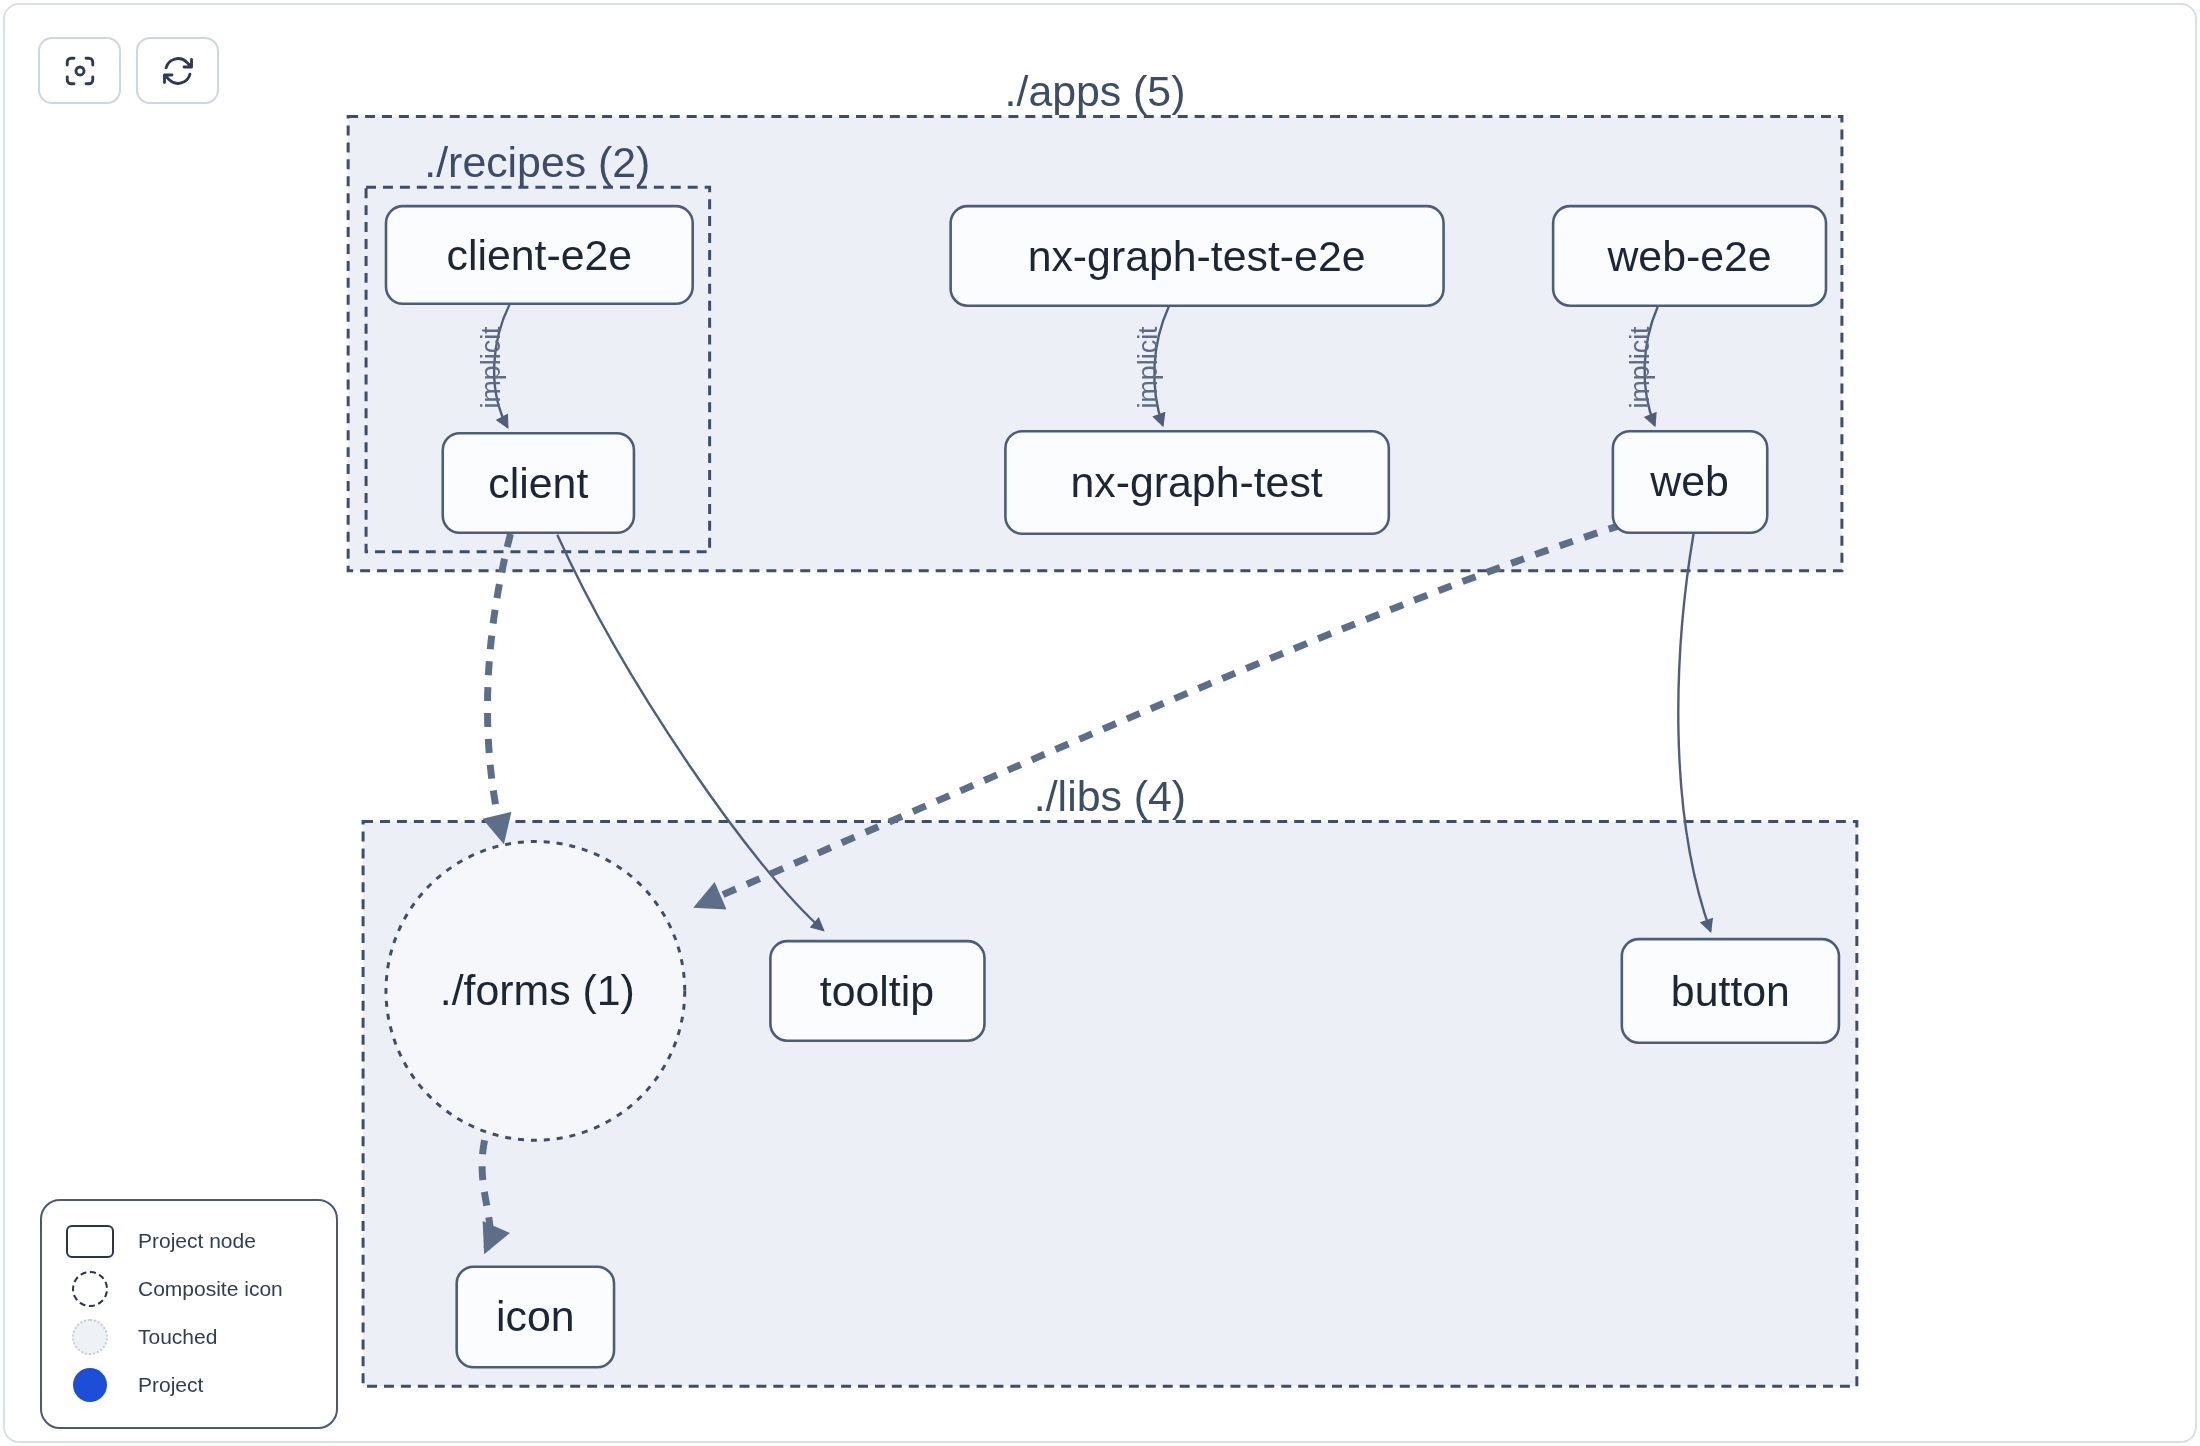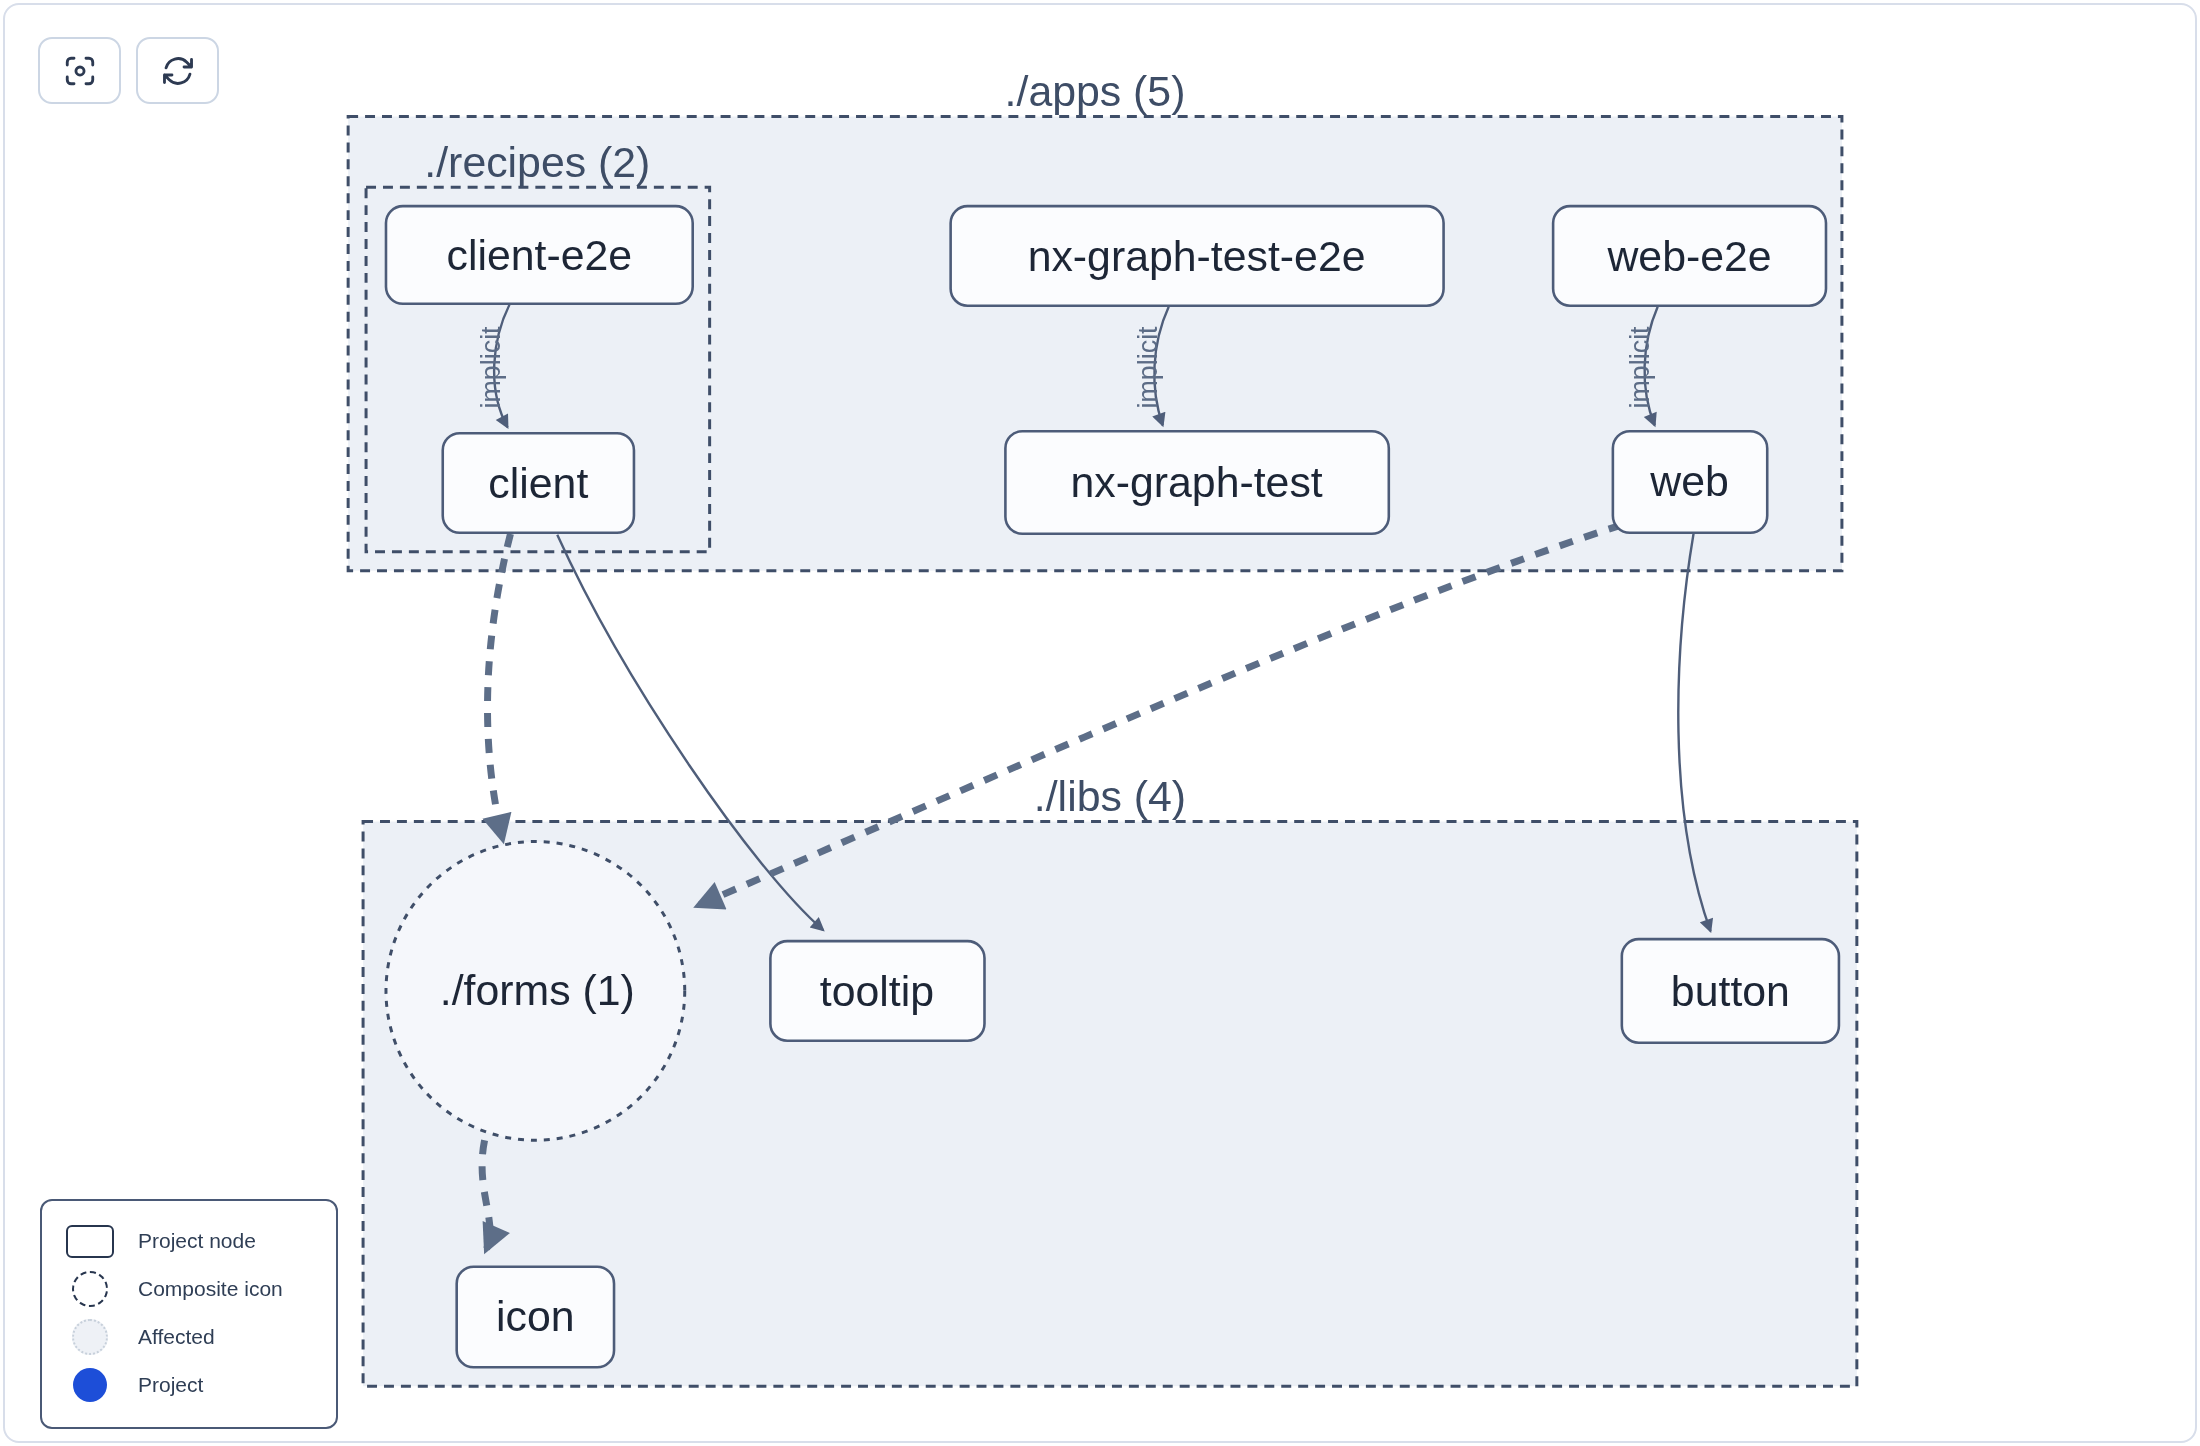--- a/index.html
+++ b/index.html
@@ -17,21 +17,21 @@
   .container-rect.inner{fill:none;}
   .composite-circle{fill:#f5f7fb;stroke:#3f4e68;stroke-width:3;stroke-dasharray:6 7;}
   .node-rect{fill:#fbfcfe;stroke:#4d5c79;stroke-width:2.6;}
   .node-label{fill:#1d2636;font-size:43px;text-anchor:middle;}
   .ctitle{fill:#3e4d66;font-size:43px;text-anchor:middle;}
   .edge-thin{fill:none;stroke:#4f5e7a;stroke-width:2.4;}
   .edge-dashed{fill:none;stroke:#5d6e88;stroke-width:7;stroke-dasharray:14 12;}
   .elabel{fill:#5c6c86;font-size:27px;text-anchor:middle;}
   
   .legend{position:absolute;left:35px;top:1194px;width:298px;background:#ffffff;
-    border:2px solid #4a5976;border-radius:12px;padding:16px 20px 18px 20px;box-sizing:border-box;z-index:5;}
+    border:2px solid #4a5976;border-radius:20px;padding:16px 20px 18px 20px;box-sizing:border-box;z-index:5;}
   .legend-row{display:flex;align-items:center;gap:20px;height:48px;}
   .legend-symbol{width:56px;display:flex;align-items:center;justify-content:center;flex:0 0 56px;}
   .sym-project{width:44px;height:29px;border:2.5px solid #27354e;border-radius:6px;background:#ffffff;}
   .sym-composite{width:32px;height:32px;border:2.5px dashed #27354e;border-radius:50%;background:#ffffff;}
   .sym-affected{width:32px;height:32px;border:2px dotted #c7d0db;border-radius:50%;background:#eef1f6;}
   .sym-touched{width:34px;height:34px;border-radius:50%;}
   .legend-label{font-size:21px;color:#2f3e55;}
 </style>
 </head>
 <body>
@@ -138,21 +138,21 @@
     <div class="legend-row">
       <span class="legend-symbol">
           <span class="sym-composite"></span>
         </span>
       <span class="legend-label">Composite icon</span>
     </div>
     <div class="legend-row">
       <span class="legend-symbol">
           <span class="sym-affected"></span>
         </span>
-      <span class="legend-label">Affected</span>
+      <span class="legend-label">Touched</span>
     </div>
     <div class="legend-row">
       <span class="legend-symbol">
           <span class="sym-touched" id="touched-dot" style="background: rgb(29, 78, 216);"></span>
         </span>
       <span class="legend-label">Project</span>
     </div>
   </div>
 
 </div>

